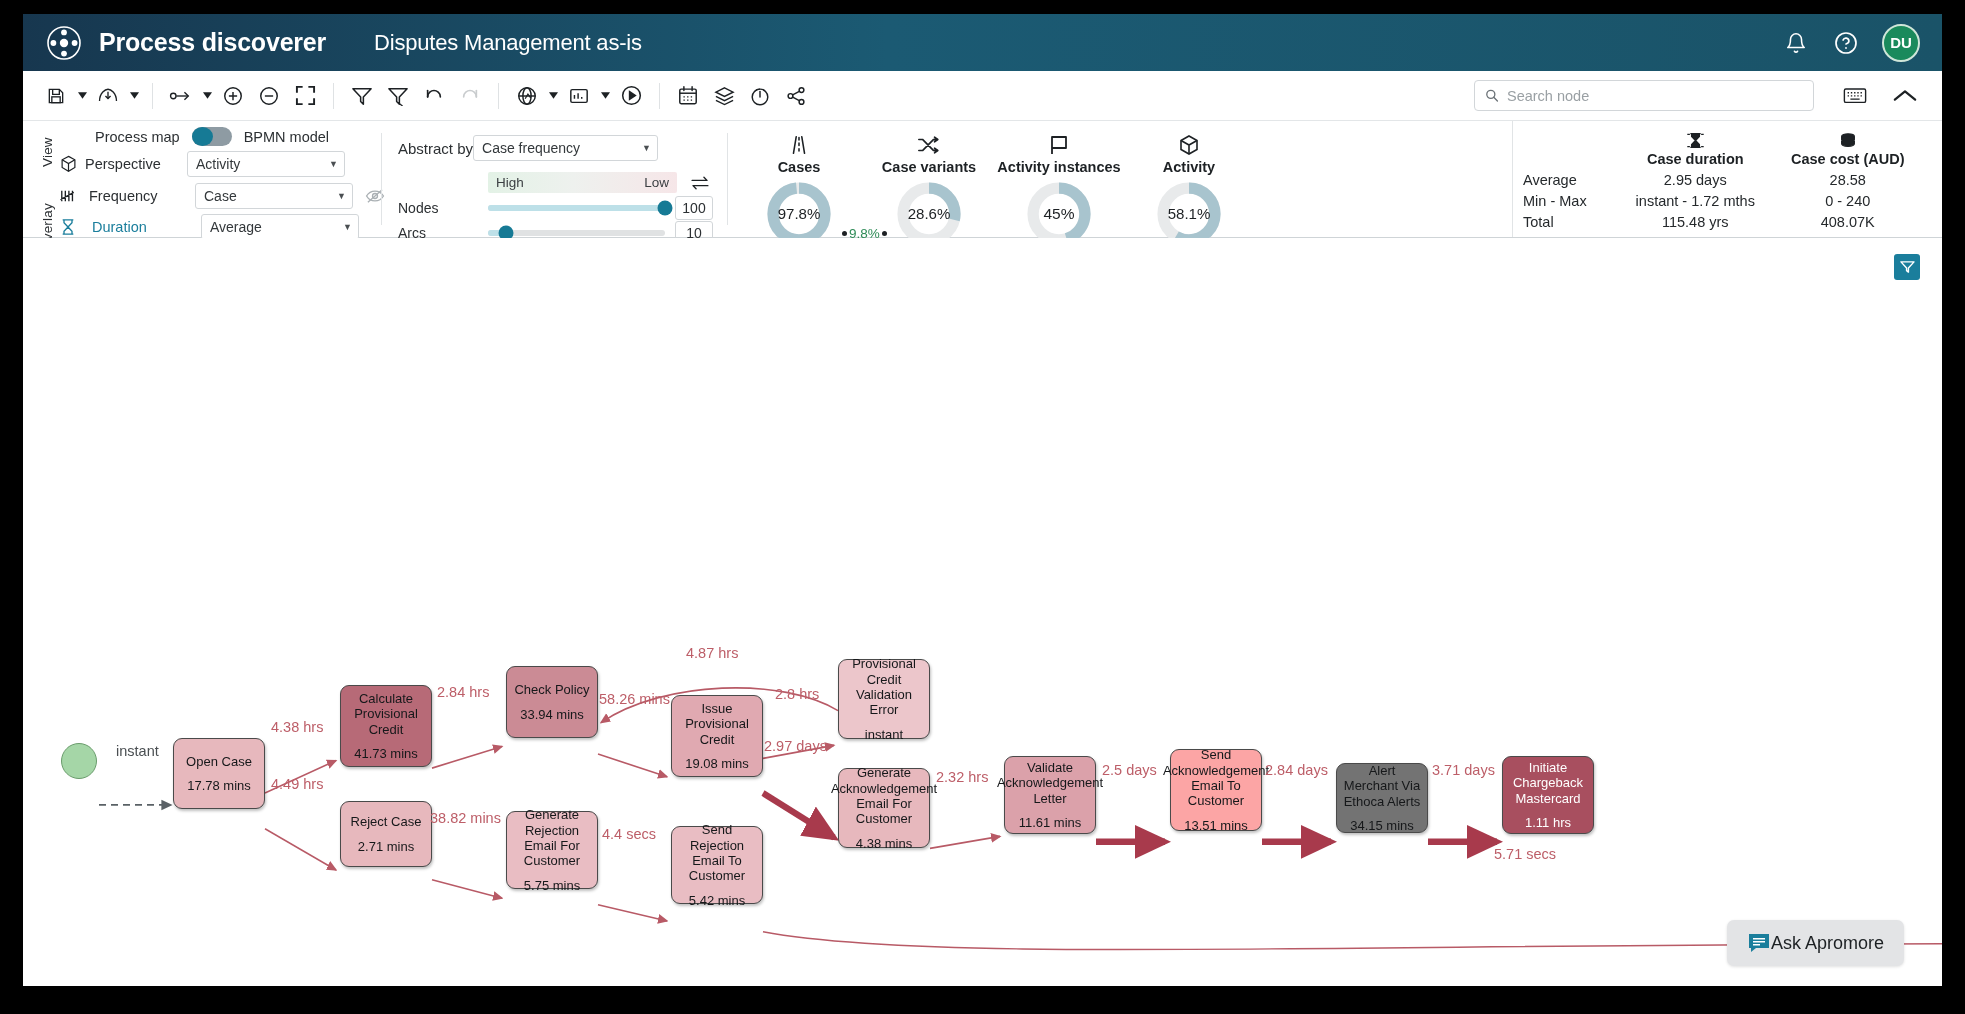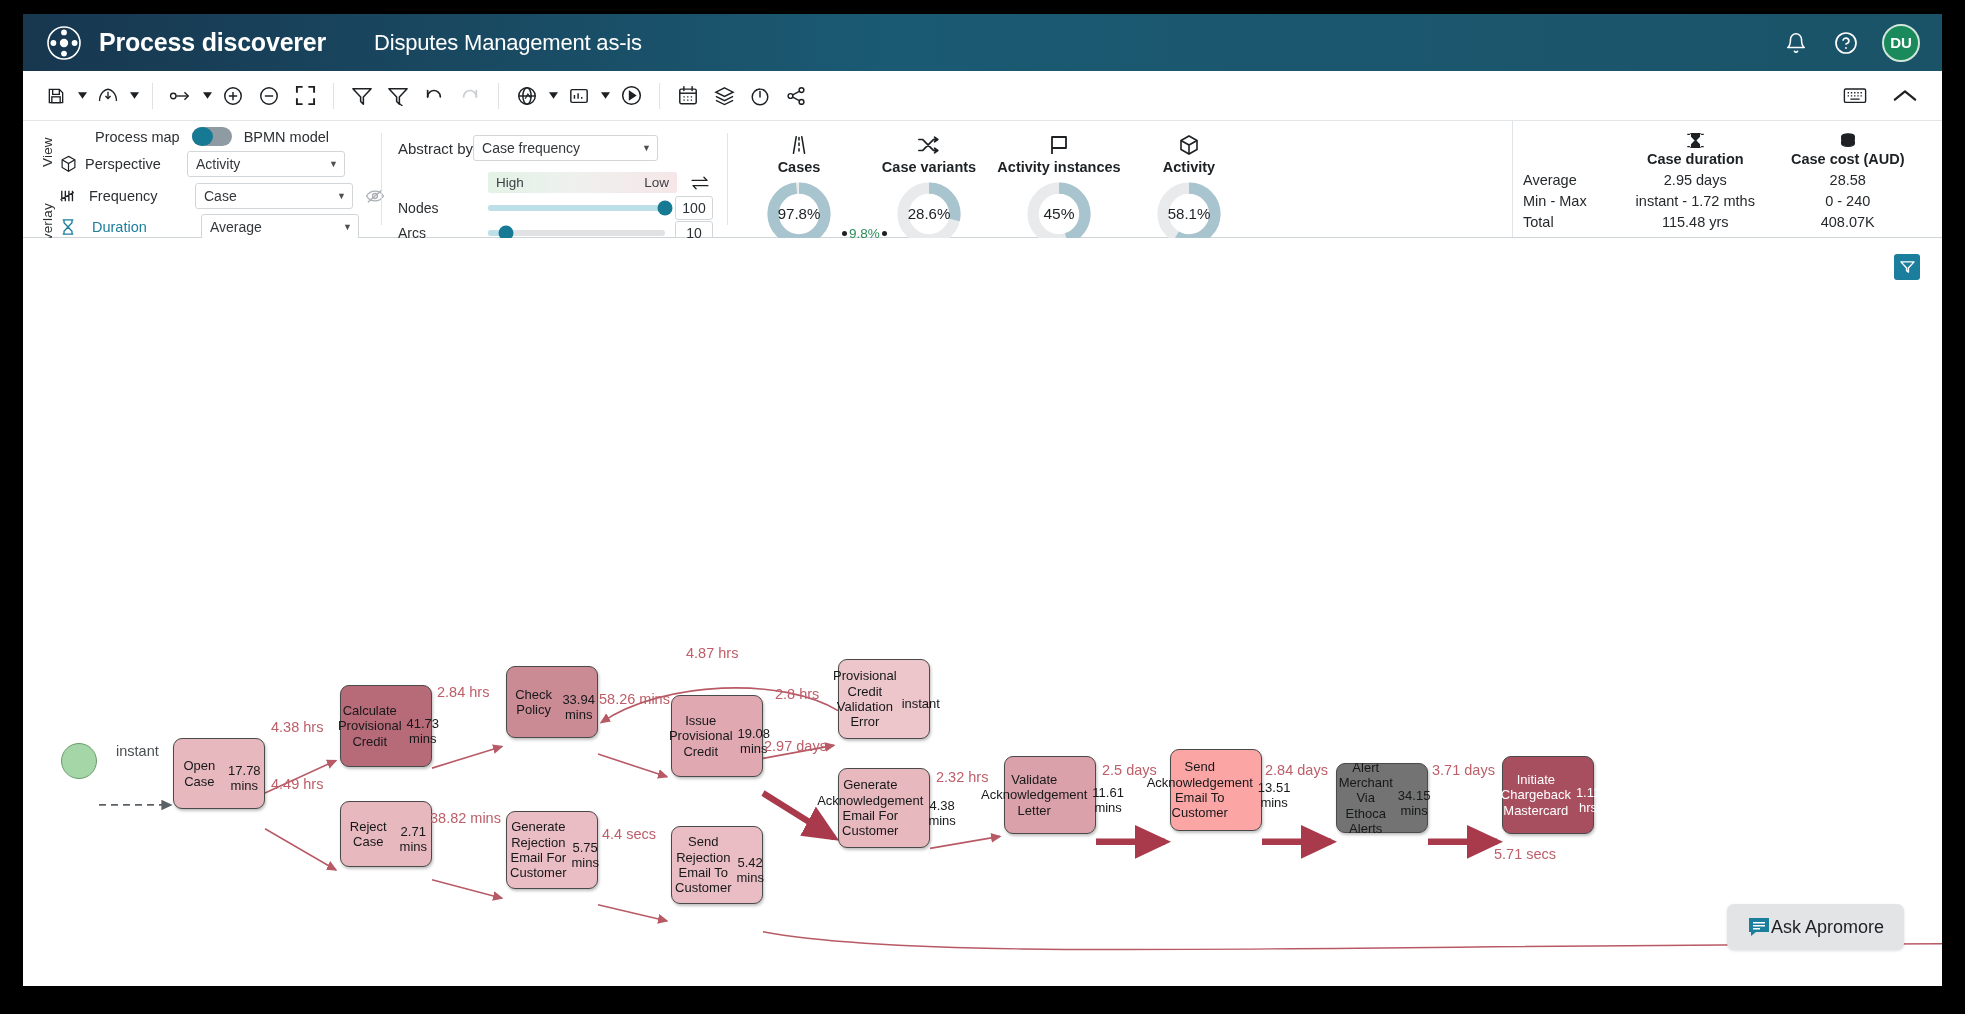--- a/index.html
+++ b/index.html
@@ -140,30 +140,30 @@
   .arrow-line { display:flex; align-items:center; gap:2px; justify-content:center;}
 
   
   .canvas { flex:1; position:relative; background:#fff; overflow:hidden; }
   .filter-chip {
     position:absolute; right:22px; top:16px; width:26px; height:26px;
     background:#1a7e9c; border-radius:3px; display:flex; align-items:center; justify-content:center;
     cursor:pointer;
   }
   .ask-btn {
-    position:absolute; right: 38px; bottom: 36px;
+    position:absolute; right: 38px; bottom: 20px;
     background:#e3e4e6; border-radius:7px; height:46px; padding: 0 20px;
     display:flex; align-items:center; cursor:pointer;
     box-shadow: 0 1px 3px rgba(0,0,0,0.12);
   }
   .ask-btn span { font-size:18px; color:#1d2124; }
 
   .node {
     position:absolute; border:1.4px solid #4a4a4a; border-radius:9px;
-    display:flex; align-items:center; justify-content:center;
+    display:flex; flex-direction:column; align-items:center; justify-content:center;
     text-align:center; color:#16181a;
     box-shadow: 1px 2px 3px rgba(0,0,0,0.25);
   }
   .node .nm { font-size:13px; line-height:1.18; padding:0 5px;}
   .node .dur { font-size:13px; margin-top:9px; }
   .startnode {
     position:absolute; width:36px; height:36px; border-radius:50%;
     background:#a5d6a7; border:1.4px solid #6a9c6c;
   }
   .edge-lbl { position:absolute; font-size:14.5px; color:#bd5e68; white-space:nowrap; }
@@ -347,20 +347,27 @@
       <svg width="22" height="22" viewBox="0 0 24 24" fill="none" stroke="#1d2124" stroke-width="1.6">
         <circle cx="18" cy="5.5" r="2.6"></circle>
           <circle cx="18" cy="18.5" r="2.6"></circle>
           <circle cx="6" cy="12" r="2.6"></circle>
         <path d="M8.4 10.7l7.2-3.8M8.4 13.3l7.2 3.8"></path>
       </svg>
     </div>
 
     <div class="tb-spacer"></div>
 
+    <div class="search-box">
+      <svg width="15" height="15" viewBox="0 0 18 18" fill="none" stroke="#6b7277" stroke-width="1.7">
+        <circle cx="7.5" cy="7.5" r="5.2"></circle>
+          <path d="M11.3 11.3L16 16" stroke-linecap="round"></path>
+      </svg>
+      <input type="text" placeholder="Search node" style="">
+    </div>
     <div class="tb-btn" style="margin-left:22px">
       <svg width="24" height="19" viewBox="0 0 26 20" fill="none" stroke="#1d2124" stroke-width="1.5">
         <rect x="1.5" y="3" width="23" height="14.5" rx="1.6"></rect>
         <path d="M5 7h1.5M8.5 7H10M12 7h1.5M15.5 7H17M19 7h1.5M5 10.5h1.5M8.5 10.5H10M12 10.5h1.5M15.5 10.5H17M19 10.5h1.5M8 14h10" stroke-width="1.4"></path>
       </svg>
     </div>
     <div class="tb-btn" style="margin-left:14px;margin-right:4px">
       <svg width="24" height="16" viewBox="0 0 26 16" fill="none" stroke="#1d2124" stroke-width="2.4" stroke-linecap="round" stroke-linejoin="round">
         <path d="M2 12L13 3l11 9"></path>
       </svg>

